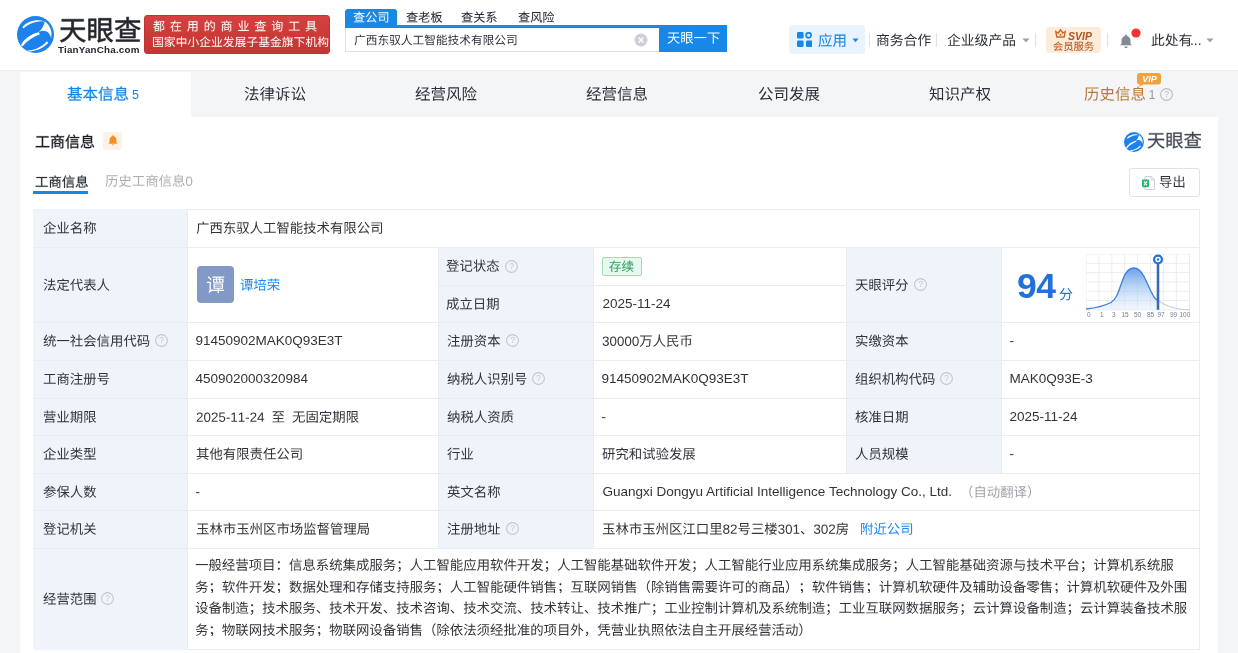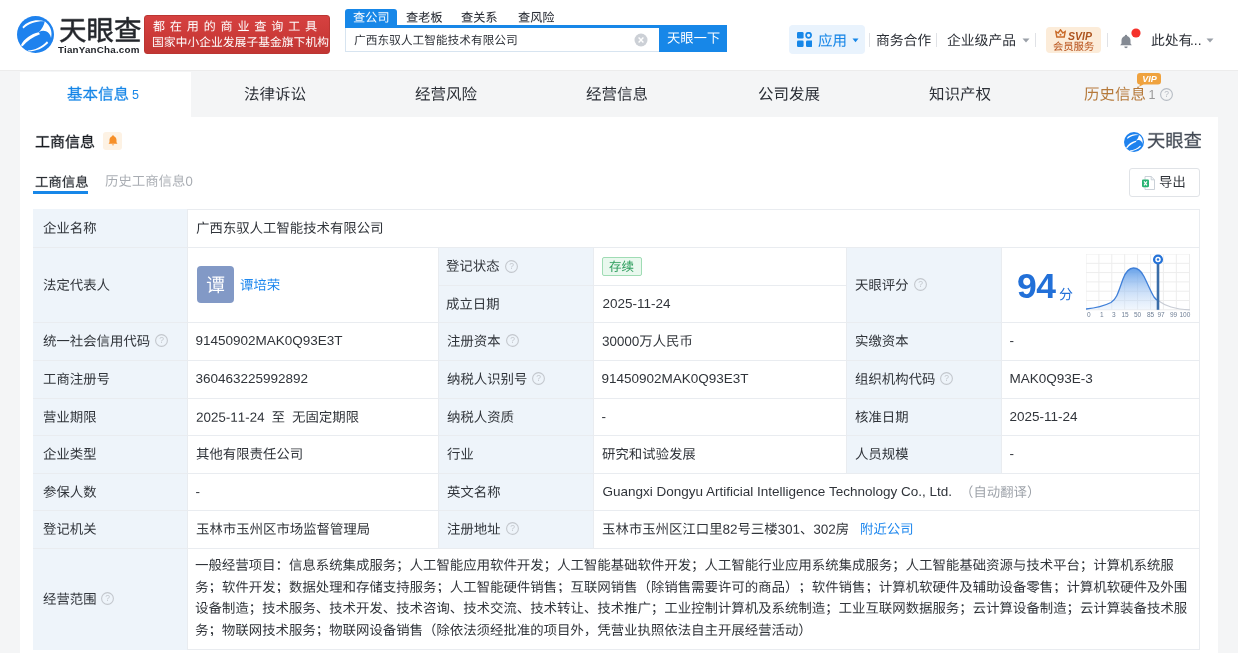--- a/index.html
+++ b/index.html
@@ -530,21 +530,21 @@
 <div style="position:absolute;left:1009.5px;top:331.75px;width:900px;height:18px;display:flex;align-items:center;font-size:13.5px;color:#30343a;font-weight:400;white-space:pre">-</div>
 <div class="abs" style="position:absolute;left:42.5px;top:371.5px;width:68px;height:14px;display:flex;align-items:center">
     <svg width="67.0" height="13.4" viewBox="0 -880 5000 1000" fill="#30343a">
       <use href="#n5de5"></use>
       <use href="#n5546" x="1000"></use>
       <use href="#n6ce8" x="2000"></use>
       <use href="#n518c" x="3000"></use>
       <use href="#n53f7" x="4000"></use>
     </svg>
   </div>
-<div style="position:absolute;left:195.5px;top:369.5px;width:900px;height:18px;display:flex;align-items:center;font-size:13.5px;color:#30343a;font-weight:400;white-space:pre">360463225992892</div>
+<div style="position:absolute;left:195.5px;top:369.5px;width:900px;height:18px;display:flex;align-items:center;font-size:13.5px;color:#30343a;font-weight:400;white-space:pre">450902000320984</div>
 <div class="abs" style="position:absolute;left:447.0px;top:371.5px;width:81px;height:14px;display:flex;align-items:center">
     <svg width="80.4" height="13.4" viewBox="0 -880 6000 1000" fill="#30343a">
       <use href="#n7eb3"></use>
       <use href="#n7a0e" x="1000"></use>
       <use href="#n4eba" x="2000"></use>
       <use href="#n8bc6" x="3000"></use>
       <use href="#n522b" x="4000"></use>
       <use href="#n53f7" x="5000"></use>
     </svg>
   </div>

